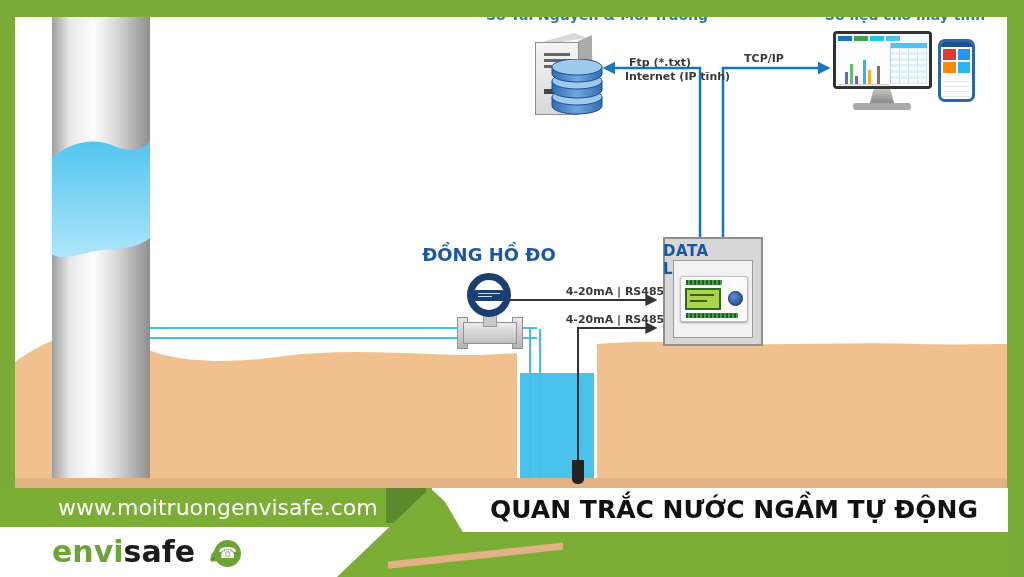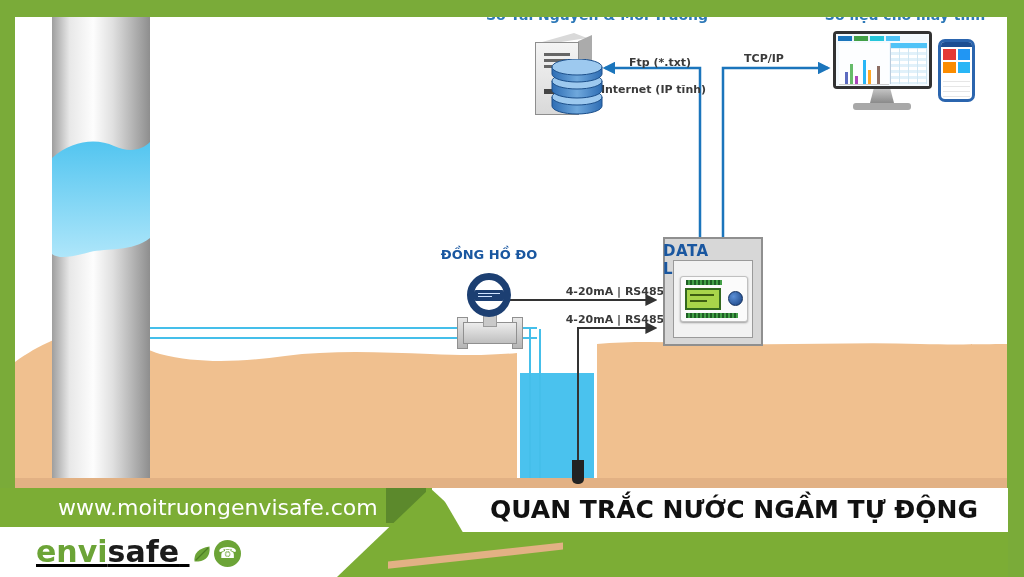--- a/index.html
+++ b/index.html
@@ -22,21 +22,21 @@
         border-top:2px solid #45BFEA;border-bottom:2px solid #45BFEA;}
   .bluepipe-v{left:529px;top:329px;width:8px;height:150px;
         border-left:2px solid #45BFEA;border-right:2px solid #45BFEA;}
   
   .well-water{left:520px;top:373px;width:74px;height:107px;background:#4AC2EE;}
   .ground-strip{left:15px;top:478px;width:992px;height:10px;background:#E2B184;}
   .sensor{left:572px;top:460px;width:12px;height:24px;background:#222;border-radius:0 0 5px 5px;}
   
   .lbl{font-size:11px;font-weight:bold;color:#3A3A3A;text-align:center;white-space:nowrap;}
   
-  .fm-label{left:389px;top:247px;width:200px;text-align:center;font-size:13px;line-height:15px;
+  .fm-label{left:389px;top:247px;width:200px;text-align:center;font-size:18px;line-height:15px;
             font-weight:bold;color:#1A57A0;}
   .fm-ring{left:467px;top:273px;width:44px;height:44px;border-radius:50%;
            border:7px solid #1C3F72;background:#fff;box-sizing:border-box;}
   .fm-disp{left:474px;top:290px;width:30px;height:11px;background:#1C3F72;border-radius:2px;}
   .fm-disp i{position:absolute;left:4px;top:3px;width:22px;height:1px;background:#CFE3FF;}
   .fm-disp i.l2{top:6px;width:14px;}
   .fm-stem{left:483px;top:313px;width:12px;height:12px;background:#C9C9C9;border:1px solid #9A9A9A;}
   .fm-body{left:463px;top:322px;width:52px;height:20px;border:1px solid #909090;
            background:linear-gradient(#EDEDED,#BFBFBF);}
   .fm-flange{top:317px;width:9px;height:30px;border:1px solid #909090;background:linear-gradient(#E8E8E8,#B5B5B5);}
@@ -92,21 +92,21 @@
   .ft-dark{left:386px;top:488px;width:40px;height:35px;background:#5C892C;}
   .ft-chevron{left:337px;top:488px;width:190px;height:89px;background:#7CAD35;
               clip-path:polygon(49% 0,0 100%,100% 100%);}
   .ft-green-br{left:440px;top:532px;width:568px;height:45px;background:#7CAD35;}
   .ft-stripe{left:388px;top:540px;width:175px;height:30px;background:#E2B184;
              clip-path:polygon(0 72%,100% 8%,100% 32%,0 96%);}
   .ft-title-band{left:437px;top:488px;width:571px;height:44px;background:#FFF;
                  clip-path:polygon(0 0,100% 0,100% 100%,4.5% 100%);}
   .ft-title{left:460px;top:488px;width:548px;height:44px;line-height:44px;text-align:center;
             font-size:25px;font-weight:bold;color:#111;}
-  .brand{left:36px;top:533px;height:40px;font-size:30px;font-weight:bold;line-height:38px;white-space:nowrap;text-decoration:underline;}
+  .brand{left:52px;top:533px;height:40px;font-size:30px;font-weight:bold;line-height:38px;white-space:nowrap;}
   .brand .p1{color:#6CA437;}
   .brand .p2{color:#1C1C1C;}
   .brand svg{vertical-align:middle;margin-left:2px;}
   .phone-badge{left:214px;top:540px;width:27px;height:27px;border-radius:50%;background:#6CA437;
                color:#FFF;font-size:15px;line-height:27px;text-align:center;}
   .phone-num{left:250px;top:538px;height:32px;line-height:32px;font-size:23px;font-weight:bold;color:#151515;white-space:nowrap;}
 </style>
 </head>
 <body>
 
@@ -149,21 +149,21 @@
     </defs>
     <path d="M700,237 L700,68 L605,68" fill="none" stroke="#1B75BC" stroke-width="2.5" marker-end="url(#arrB)"></path>
     <path d="M723,237 L723,68 L828,68" fill="none" stroke="#1B75BC" stroke-width="2.5" marker-end="url(#arrB)"></path>
     <path d="M503,300 L655,300" fill="none" stroke="#333" stroke-width="2" marker-end="url(#arrK)"></path>
     <path d="M578,462 L578,328 L655,328" fill="none" stroke="#333" stroke-width="2" marker-end="url(#arrK)"></path>
   </svg>
 
   <div class="abs sensor"></div>
 
   <div class="abs lbl" style="left:600px;top:56px;width:120px;">Ftp (*.txt)</div>
-  <div class="abs lbl" style="left:586px;top:70px;width:135px;margin-top:13px;">Internet (IP tĩnh)</div>
+  <div class="abs lbl" style="left:610px;top:70px;width:135px;">Internet (IP tĩnh)</div>
   <div class="abs lbl" style="left:728px;top:52px;width:72px;">TCP/IP</div>
   <div class="abs lbl" style="left:540px;top:285px;width:150px;">4-20mA | RS485</div>
   <div class="abs lbl" style="left:540px;top:313px;width:150px;">4-20mA | RS485</div>
 
   <div class="abs hdr-lbl hdr-lbl-server">Sở Tài Nguyên &amp; Môi Trường</div>
   <div class="abs hdr-lbl hdr-lbl-devices">Số liệu cho máy tính</div>
 
   <div class="abs server">
     <div class="srv-top"></div>
     <div class="srv-side"></div>

